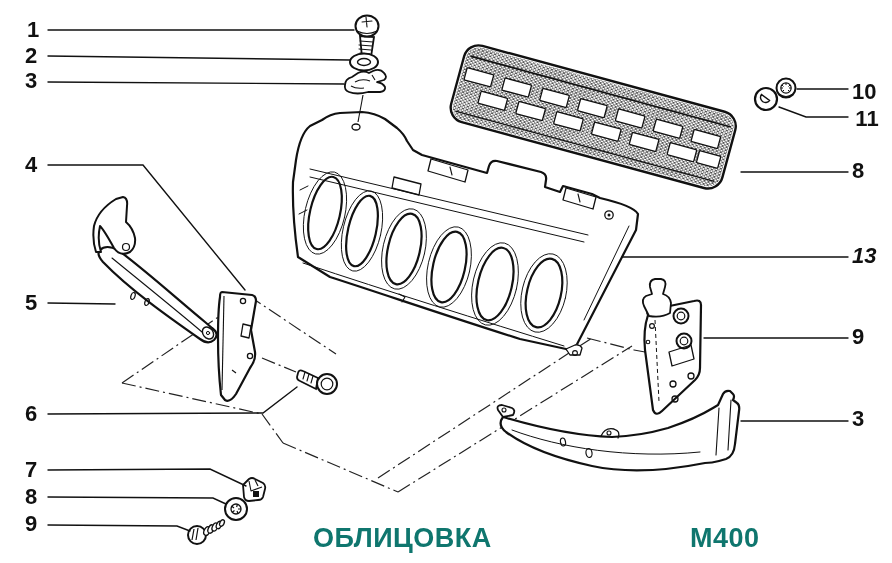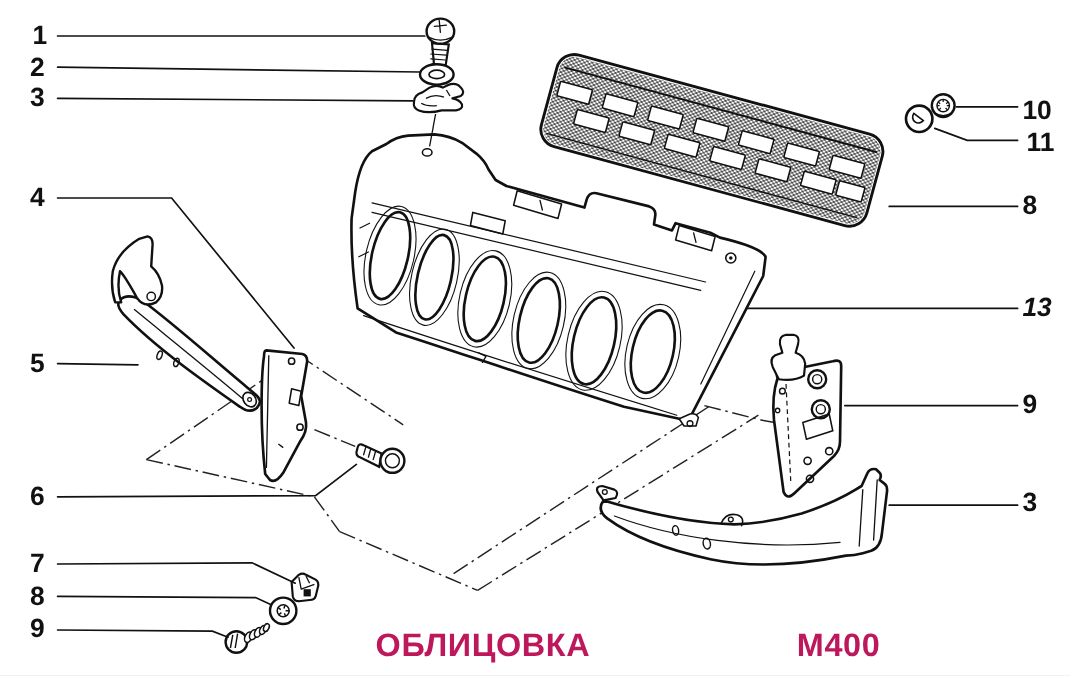--- a/index.html
+++ b/index.html
@@ -7,25 +7,25 @@
     position:relative;width:892px;height:563px;background:#ffffff;
     font-family:"Liberation Sans","DejaVu Sans",sans-serif;overflow:hidden;
   }
   .stage svg{position:absolute;left:0;top:0;}
   .num{
     position:absolute;color:#111;font-weight:bold;font-size:22px;line-height:22px;
     width:30px;user-select:none;
   }
   .num.left{text-align:left;}
   .num.right{font-size:22px;line-height:21px;}
-  .caption{position:absolute;top:524px;left:0;width:892px;height:30px;color:#be185d;}
+  .caption{position:absolute;top:524px;left:0;width:892px;height:30px;color:#0f766e;}
   .caption span{position:absolute;font-weight:bold;font-size:27px;line-height:28px;letter-spacing:0.5px;}
   .cap-w1{left:313px;}
   .cap-w2{left:487px;}
-  .cap-w3{left:664px;}
+  .cap-w3{left:690px;}
 </style>
 </head>
 <body>
 
 <div class="stage">
 
 <svg width="892" height="563" viewBox="0 0 892 563">
   <defs>
     <pattern id="meshTex" width="4.2" height="3.2" patternUnits="userSpaceOnUse">
       <path d="M0,1.6 L2.1,0 L4.2,1.6 M0,1.6 L2.1,3.2 L4.2,1.6" stroke="#111" stroke-width="0.65" fill="none"></path>

